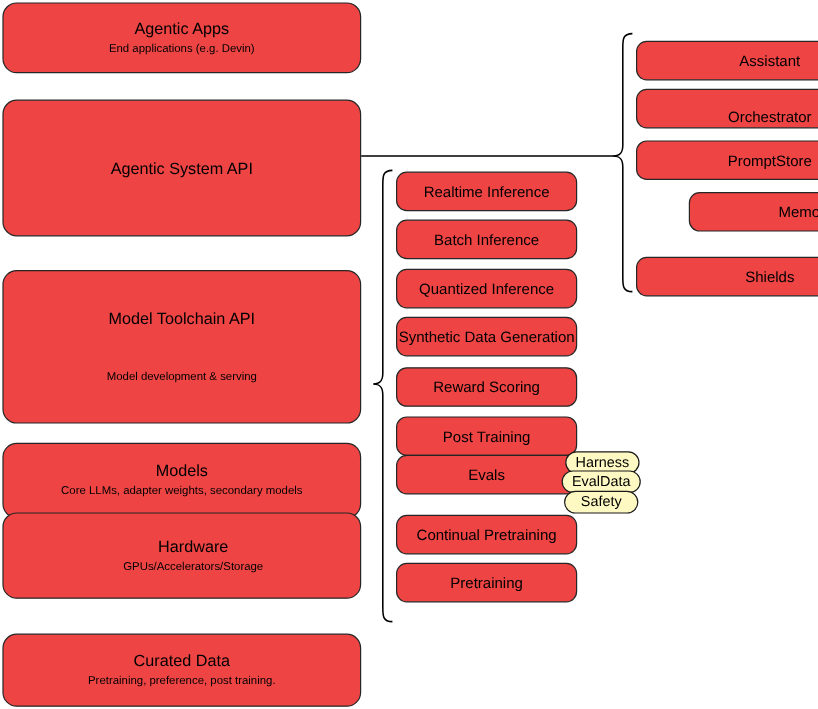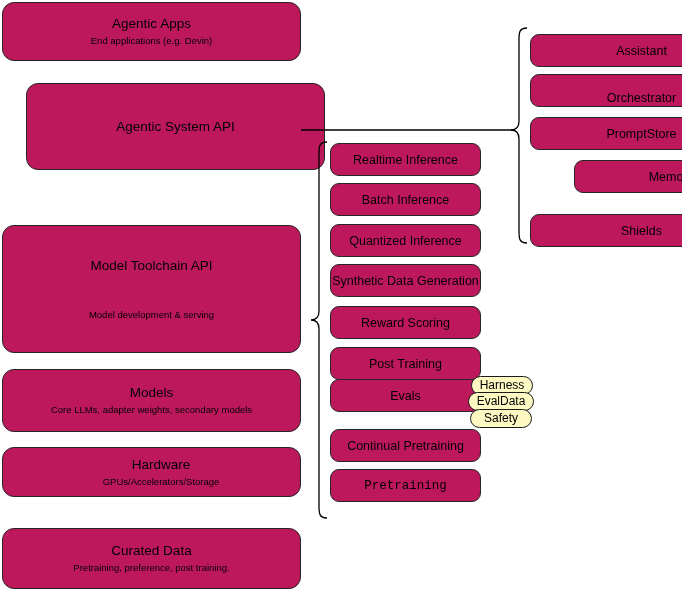--- a/index.html
+++ b/index.html
@@ -22,21 +22,21 @@
     width: 682px;
     height: 591px;
   }
 
   
   .box {
     position: absolute;
     box-sizing: border-box;
     border: 1.2px solid #262626;
     border-radius: 12px;
-    background: #be185d;
+    background: #ef4444;
     display: flex;
     flex-direction: column;
     align-items: center;
     justify-content: center;
     text-align: center;
   }
   .box .title {
     font-size: 13.5px;
     line-height: 17px;
     color: #000;
@@ -119,35 +119,35 @@
              C 317 320, 319 323, 319 329
              L 319 506
              C 319 513, 319 518, 327 518"></path>
   </svg>
 
   <div class="box layer-box" style="top:2px; height:59px;">
     <div class="title">Agentic Apps</div>
     <div class="subtitle">End applications (e.g. Devin)</div>
   </div>
 
-  <div class="box layer-box" style="top:83px; height:87px;margin-left:24px;">
+  <div class="box layer-box" style="top:83px; height:114px;">
     <div class="title">Agentic System API</div>
   </div>
 
   <div class="box layer-box" style="top:225px; height:128px;gap:32px;">
     <div class="title">Model Toolchain API</div>
     <div class="subtitle">Model development &amp; serving</div>
   </div>
 
   <div class="box layer-box" style="top:369px; height:63px;">
     <div class="title">Models</div>
     <div class="subtitle">Core LLMs, adapter weights, secondary models</div>
   </div>
 
-  <div class="box layer-box" style="top:447px; height:50px;padding-left:19px;">
+  <div class="box layer-box" style="top:427px; height:72px;padding-left:19px;">
     <div class="title">Hardware</div>
     <div class="subtitle">GPUs/Accelerators/Storage</div>
   </div>
 
   <div class="box layer-box" style="top:528px; height:61px;text-align:center;">
     <div class="title">Curated Data</div>
     <div class="subtitle">Pretraining, preference, post training.</div>
   </div>
 
   <div class="box cap-box right-box" style="top:34px;">
@@ -183,21 +183,21 @@
   </div>
   <div class="box cap-box mid-box" style="top:347px;text-align:right;">
     <div class="title">Post Training</div>
   </div>
   <div class="box cap-box mid-box" style="top:379px;">
     <div class="title">Evals</div>
   </div>
   <div class="box cap-box mid-box" style="top:429px;">
     <div class="title">Continual Pretraining</div>
   </div>
-  <div class="box cap-box mid-box" style="top:469px;font-family:Liberation Mono, monospace;">
+  <div class="box cap-box mid-box" style="top:469px;">
     <div class="title">Pretraining</div>
   </div>
 
   <div class="pill" style="left:471px; top:376px; width:62px;">Harness</div>
   <div class="pill" style="left:468px; top:392px; width:66px;">EvalData</div>
   <div class="pill" style="left:470px; top:409px; width:62px;">Safety</div>
 
 </div>
 
 </body></html>

